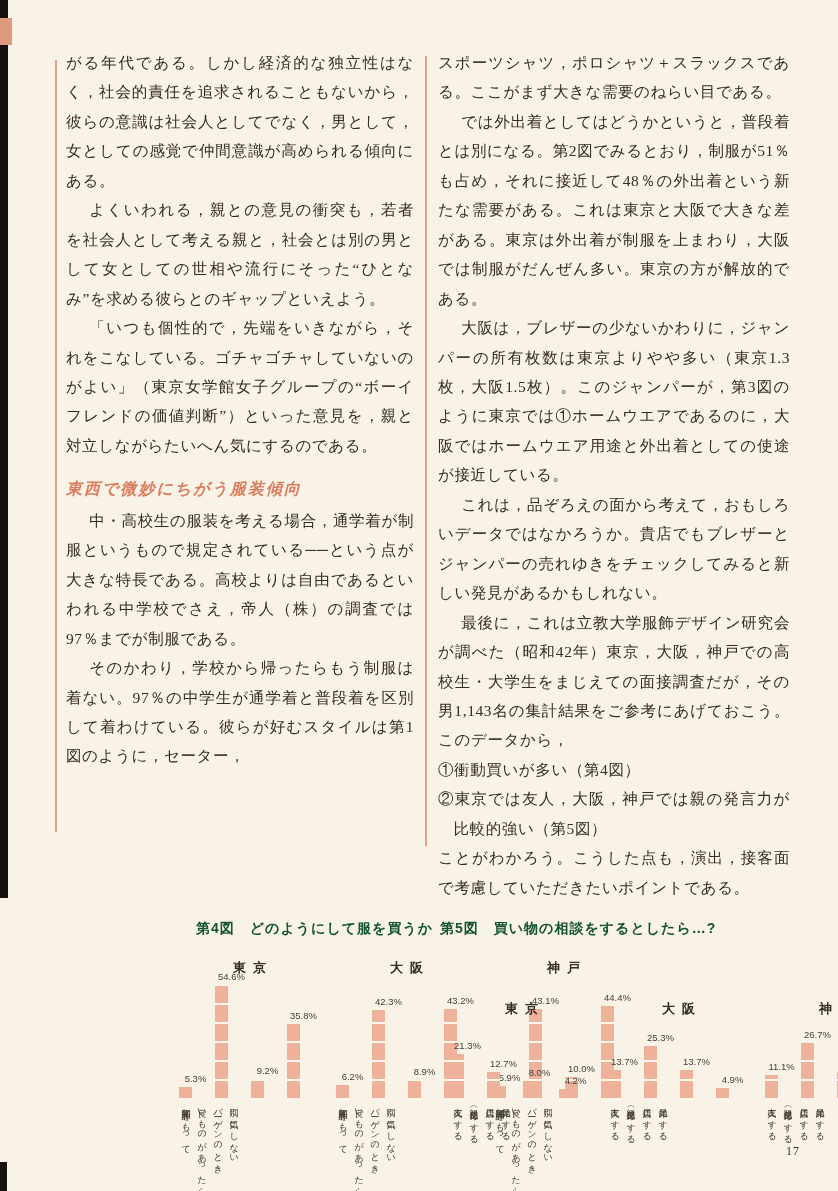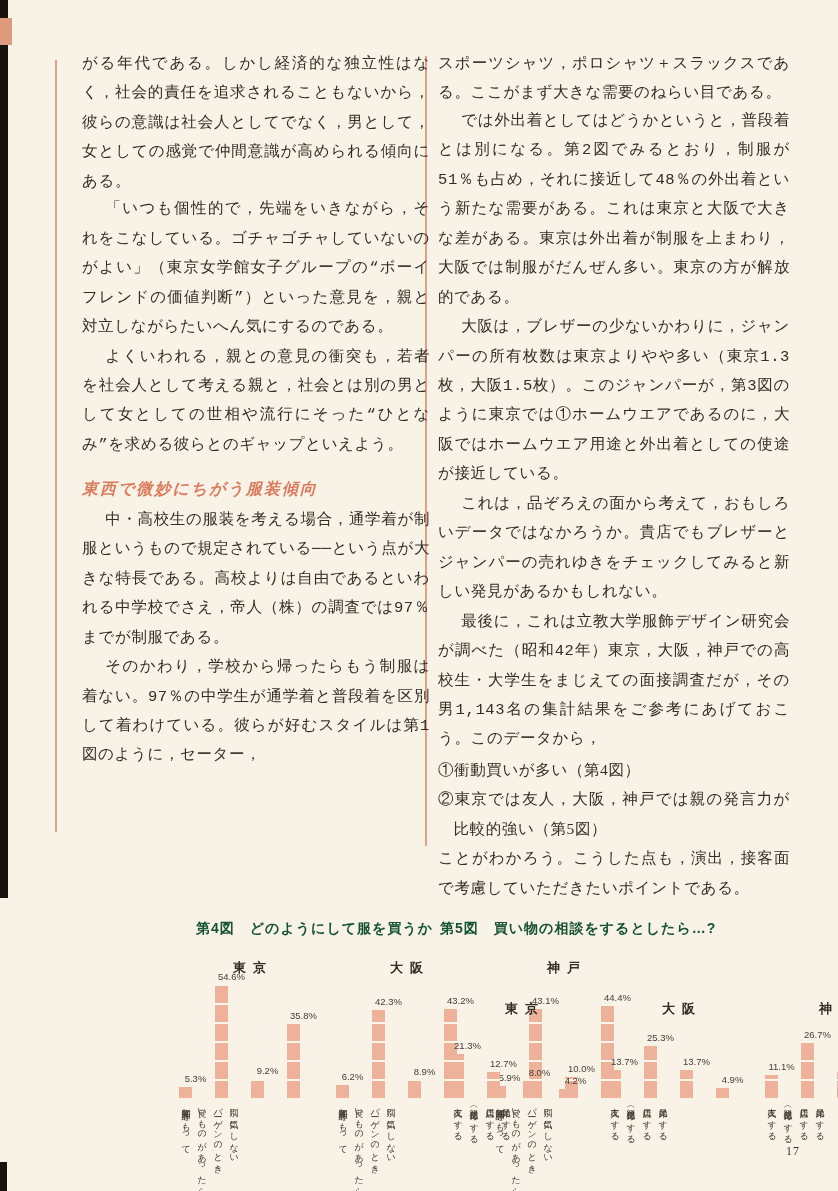--- a/index.html
+++ b/index.html
@@ -17,24 +17,24 @@
   
   .rule-v { position:absolute; width:2px; background:#dfa287; }
   #rule-left { left:55px; top:60px; height:772px; }
   #rule-center { left:425px; top:56px; height:790px; }
   
   .col {
     position:absolute; top:48px;
     font-size:15.5px; line-height:29.45px;
     text-align:justify; letter-spacing:0.6px;
   }
-  #col-left { left:82px; width:348px; }
+  #col-left { left:66px; width:348px; }
   #col-right { left:438px; width:352px; }
   .col p { margin:0; }
-  .col p.indent { text-indent:1.5em;font-family:Liberation Mono, monospace; }
+  .col p.indent { text-indent:1.5em; }
   .sec-heading {
     color:#db7c5e; font-weight:bold; font-size:16px;
     letter-spacing:2px; margin:14px 0 2px 0;font-style:italic;
   }
   .hang { padding-left:1em; text-indent:-1em; }
   
   .figure { position:absolute; top:891px; font-family:"Liberation Sans","DejaVu Sans",sans-serif; }
   #fig4 { left:168px; width:266px; }
   #fig5 { left:440px; width:300px; }
   .fig-title { font-size:14px; font-weight:bold; color:#14532d; letter-spacing:1px; white-space:nowrap;margin-top:29px; }
@@ -81,22 +81,22 @@
 
   <div class="bind-strip"></div>
   <div class="bind-tab"></div>
   <div class="bind-corner"></div>
 
   <div id="rule-left" class="rule-v"></div>
   <div id="rule-center" class="rule-v"></div>
 
   <div id="col-left" class="col">
     <p>がる年代である。しかし経済的な独立性はなく，社会的責任を追求されることもないから，彼らの意識は社会人としてでなく，男として，女としての感覚で仲間意識が高められる傾向にある。</p>
+    <p class="indent">よくいわれる，親との意見の衝突も，若者を社会人として考える親と，社会とは別の男として女としての世相や流行にそった“ひとなみ”を求める彼らとのギャップといえよう。</p>
     <p class="indent">「いつも個性的で，先端をいきながら，それをこなしている。ゴチャゴチャしていないのがよい」（東京女学館女子グループの“ボーイフレンドの価値判断”）といった意見を，親と対立しながらたいへん気にするのである。</p>
-    <p class="indent">よくいわれる，親との意見の衝突も，若者を社会人として考える親と，社会とは別の男として女としての世相や流行にそった“ひとなみ”を求める彼らとのギャップといえよう。</p>
     <div class="sec-heading">東西で微妙にちがう服装傾向</div>
     <p class="indent">中・高校生の服装を考える場合，通学着が制服というもので規定されている──という点が大きな特長である。高校よりは自由であるといわれる中学校でさえ，帝人（株）の調査では97％までが制服である。</p>
     <p class="indent">そのかわり，学校から帰ったらもう制服は着ない。97％の中学生が通学着と普段着を区別して着わけている。彼らが好むスタイルは第1図のように，セーター，</p>
   </div>
 
   <div id="col-right" class="col">
     <p>スポーツシャツ，ポロシャツ＋スラックスである。ここがまず大きな需要のねらい目である。</p>
     <p class="indent">では外出着としてはどうかというと，普段着とは別になる。第2図でみるとおり，制服が51％も占め，それに接近して48％の外出着という新たな需要がある。これは東京と大阪で大きな差がある。東京は外出着が制服を上まわり，大阪では制服がだんぜん多い。東京の方が解放的である。</p>
     <p class="indent">大阪は，ブレザーの少ないかわりに，ジャンパーの所有枚数は東京よりやや多い（東京1.3枚，大阪1.5枚）。このジャンパーが，第3図のように東京では①ホームウエアであるのに，大阪ではホームウエア用途と外出着としての使途が接近している。</p>
     <p class="indent">これは，品ぞろえの面から考えて，おもしろいデータではなかろうか。貴店でもブレザーとジャンパーの売れゆきをチェックしてみると新しい発見があるかもしれない。</p>

